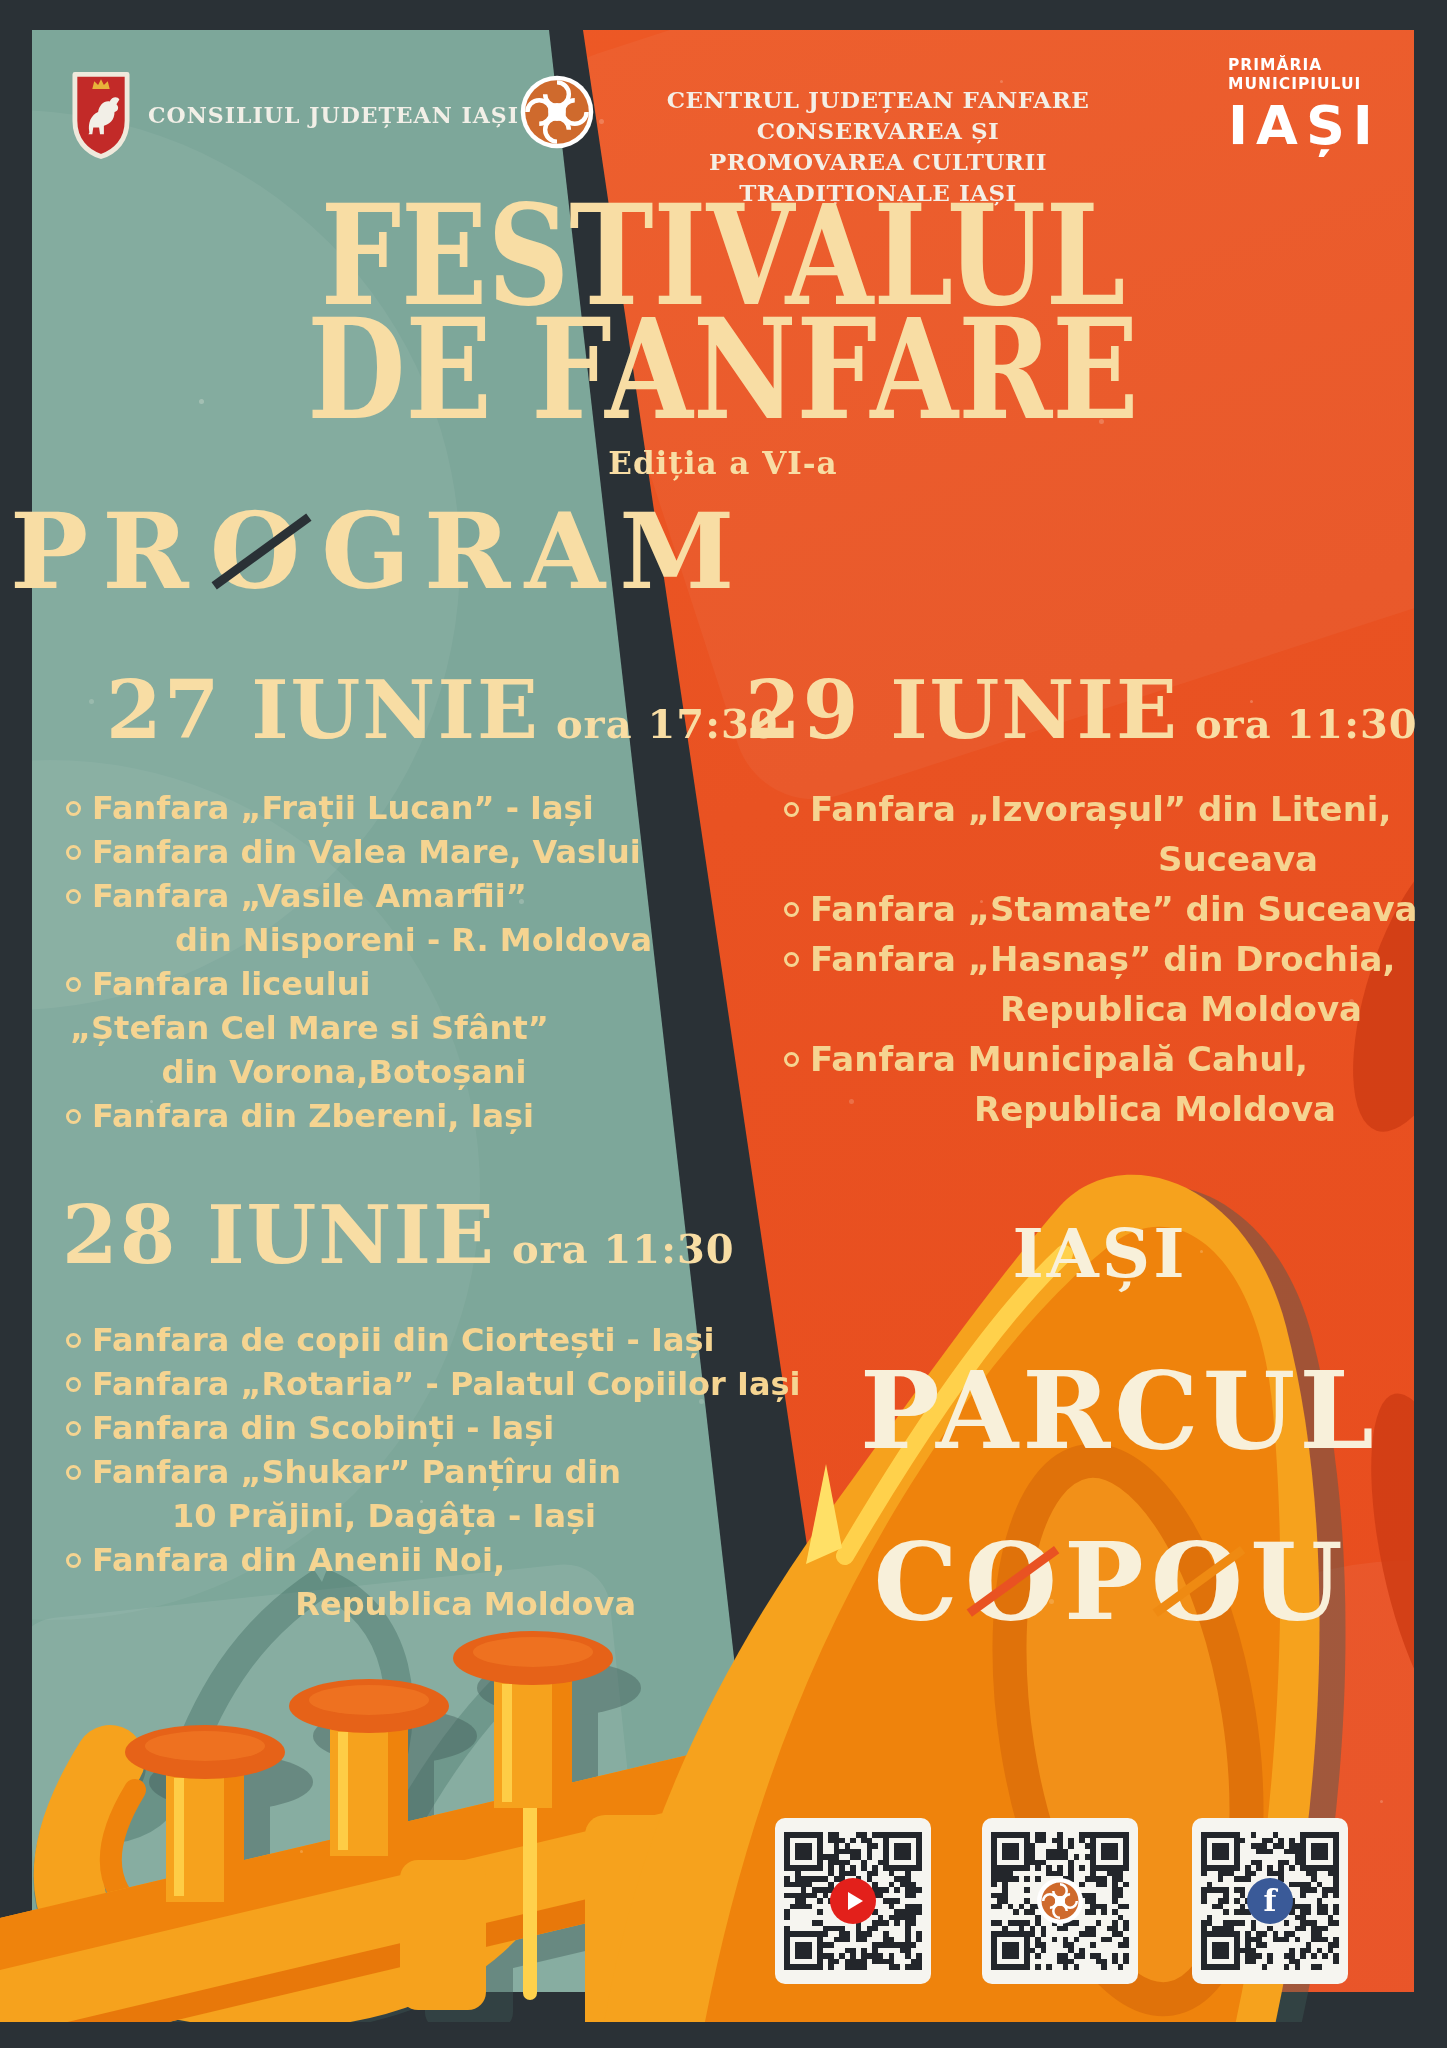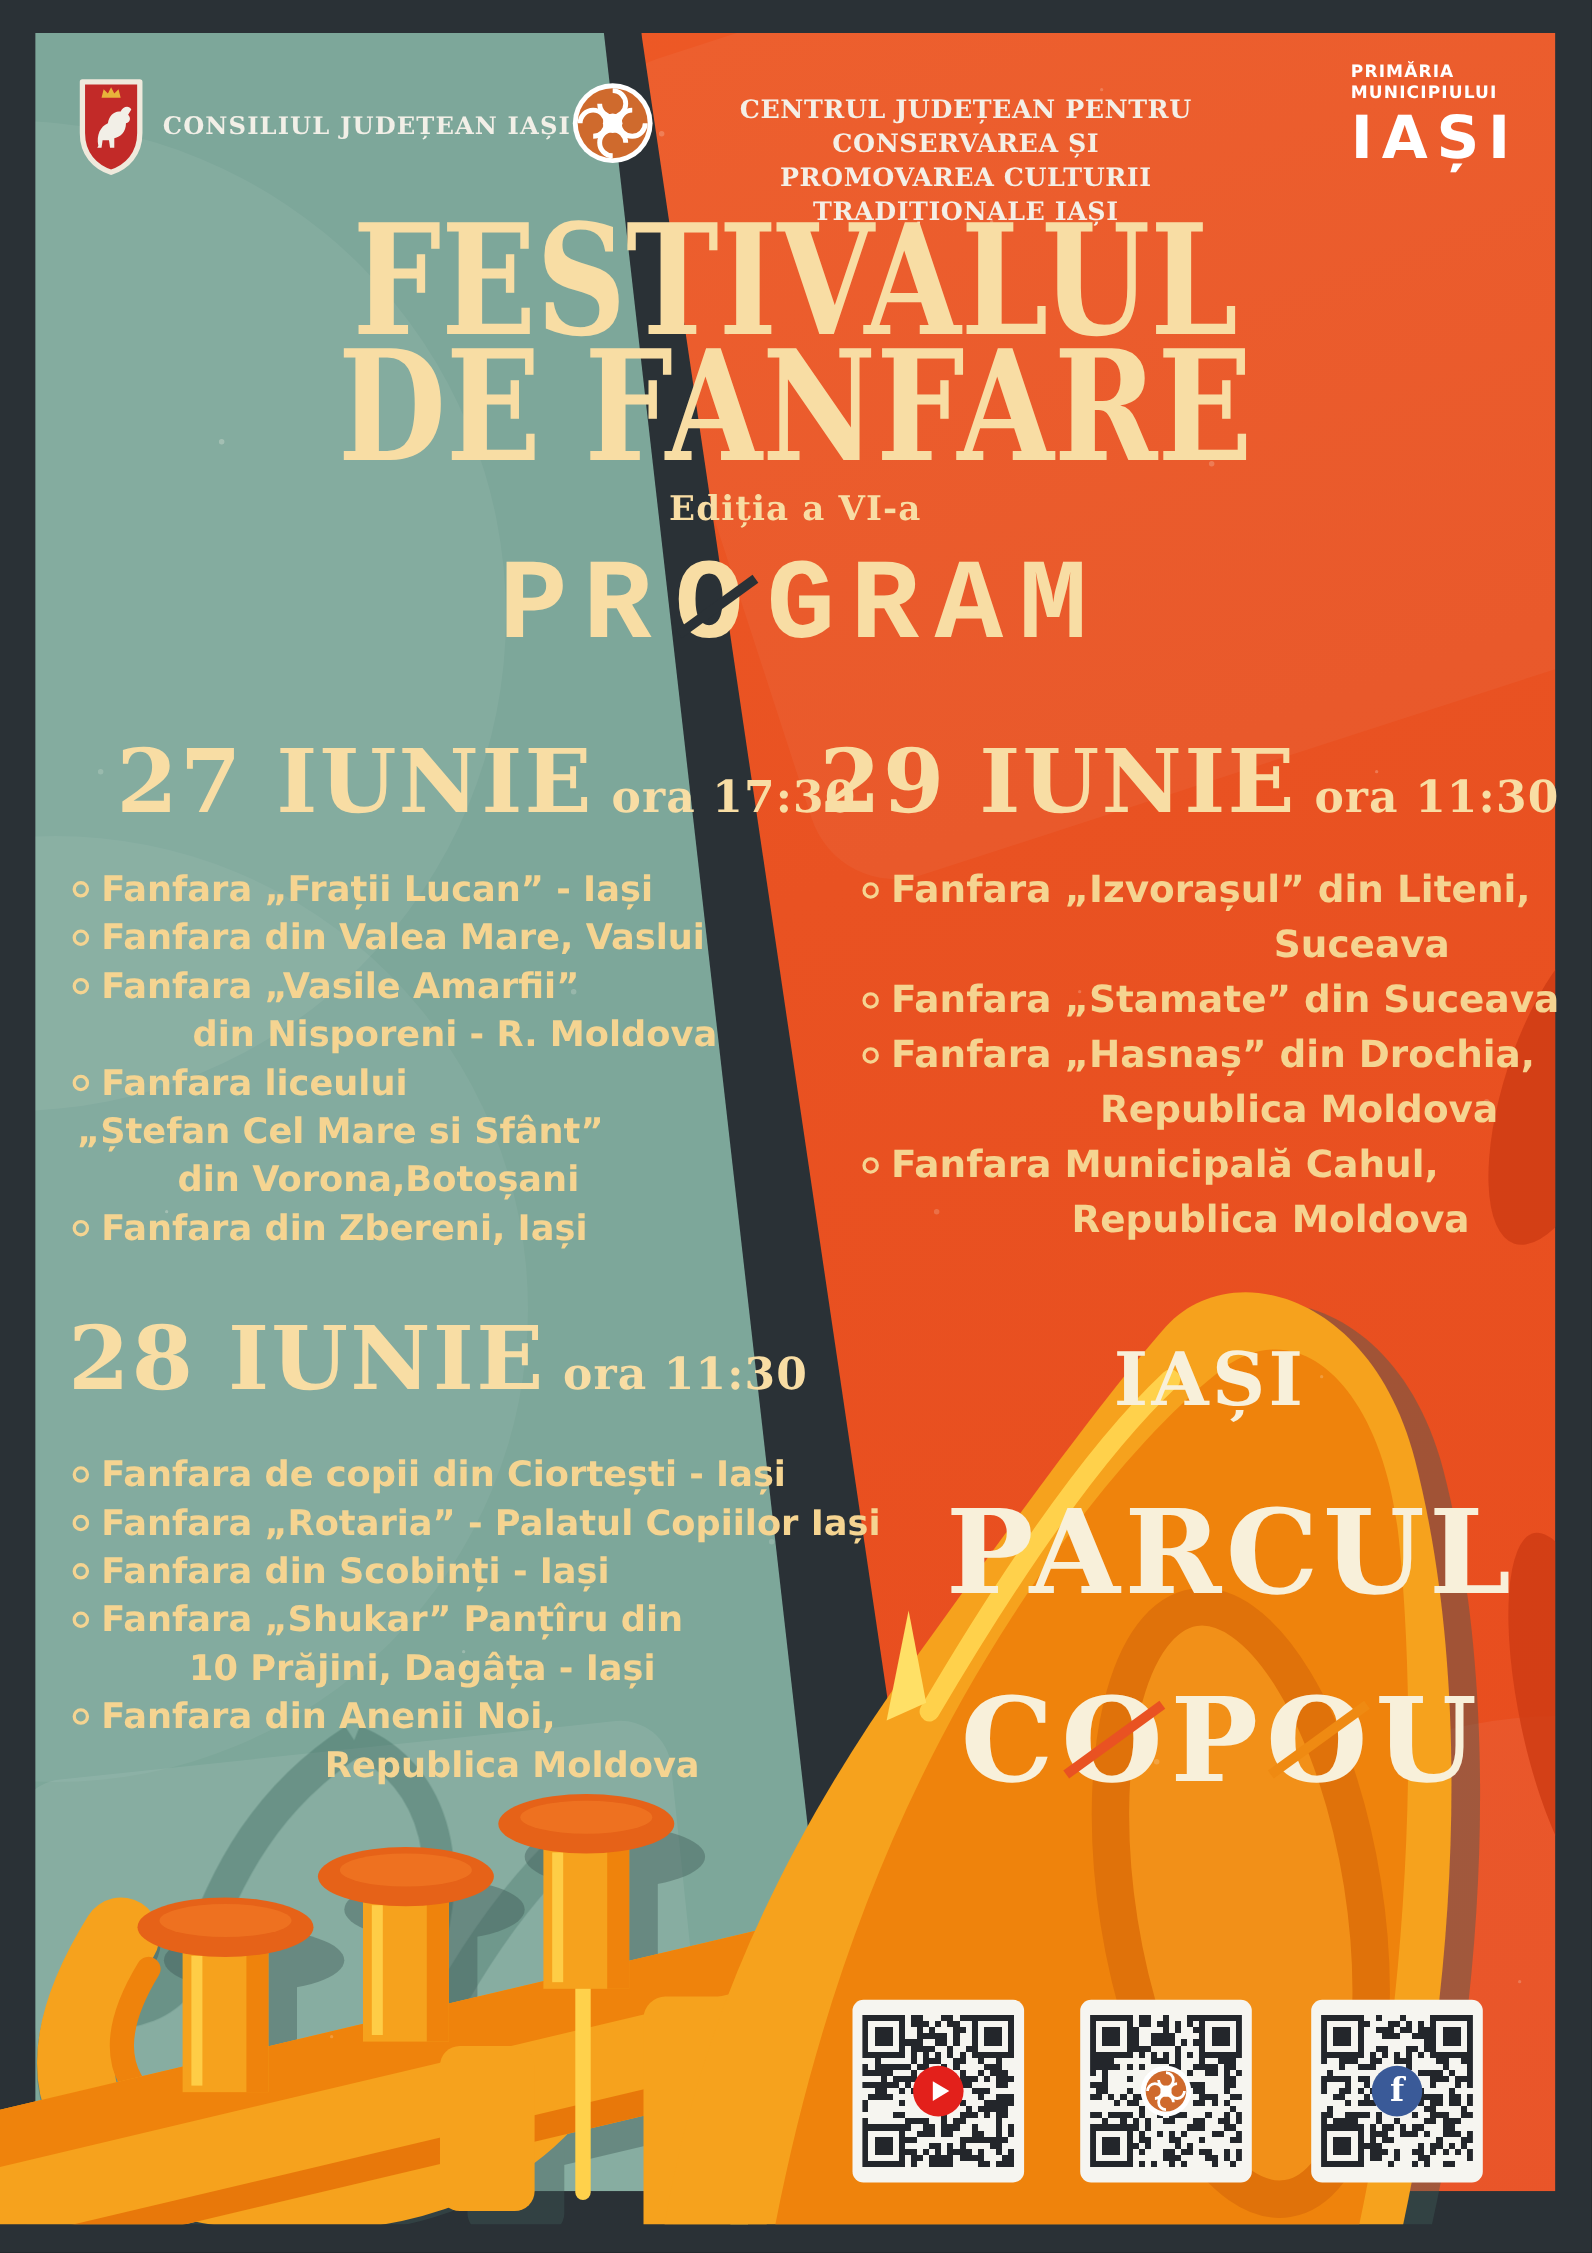--- a/index.html
+++ b/index.html
@@ -35,21 +35,21 @@
   .hdr-right{position:absolute;left:1228px;top:56px;color:#fff;}
   .hdr-right .small{font-size:15.5px;font-weight:bold;letter-spacing:1px;line-height:19px;}
   .hdr-right .citylogo{margin-top:7px;font-size:54px;font-weight:bold;letter-spacing:8px;line-height:.92;}
 
   
   .disp{position:absolute;color:var(--cream,#f8dda4);font-family:"DejaVu Serif",serif;font-weight:bold;line-height:1;}
   .title-line{left:8px;width:1430px;text-align:center;font-size:118px;transform:scale(.96,1.18);transform-origin:50% 0;}
   .title-1{top:186px;}
   .title-2{top:300px;}
   .edition{left:8px;top:448px;width:1430px;text-align:center;font-size:31px;letter-spacing:1px;}
-  .program{left:10px;top:500px;width:1436px;text-align:center;font-size:104px;letter-spacing:14px;font-family:Liberation Mono, monospace;}
+  .program{left:10px;top:500px;width:1436px;font-size:104px;letter-spacing:14px;}
   .oslash{position:relative;display:inline-block;}
   .oslash::after{content:"";position:absolute;left:-6%;right:-6%;top:50%;height:9px;margin-top:-5px;
                  background:var(--slash,#2a3136);transform:rotate(-36deg);}
   .program .oslash{margin:0 7px;}
   .program .oslash::after{background:#2a3136;}
 
   
   .dayhead{position:absolute;color:var(--cream,#f8dda4);font-family:"DejaVu Serif",serif;font-weight:bold;
            text-align:center;line-height:1;white-space:nowrap;}
   .dayhead .date{font-size:80px;letter-spacing:2px;}
@@ -207,21 +207,21 @@
     <circle cx="50" cy="50" r="49" fill="#fff"></circle>
     <circle cx="50" cy="50" r="43" fill="#cf6a2d"></circle>
     <circle cx="50" cy="50" r="12" fill="#fff"></circle>
     <path d="M50,10 a16,16 0 1 1 -16,16" stroke="#fff" stroke-width="6" fill="none"></path>
     <path d="M90,50 a16,16 0 1 1 -16,-16" stroke="#fff" stroke-width="6" fill="none"></path>
     <path d="M50,90 a16,16 0 1 1 16,-16" stroke="#fff" stroke-width="6" fill="none"></path>
     <path d="M10,50 a16,16 0 1 1 16,16" stroke="#fff" stroke-width="6" fill="none"></path>
   </svg>
 
   <div class="hdr-center">
-    <div>CENTRUL JUDEȚEAN PENTRU CONSERVAREA ȘI</div>
+    <div>CENTRUL JUDEȚEAN FANFARE CONSERVAREA ȘI</div>
     <div>PROMOVAREA CULTURII TRADIȚIONALE IAȘI</div>
   </div>
 
   <div class="hdr-right">
     <div class="small">PRIMĂRIA</div>
     <div class="small">MUNICIPIULUI</div>
     <div class="citylogo">IAȘI</div>
   </div>
 
   <div class="disp title-line title-1">FESTIVALUL</div>

